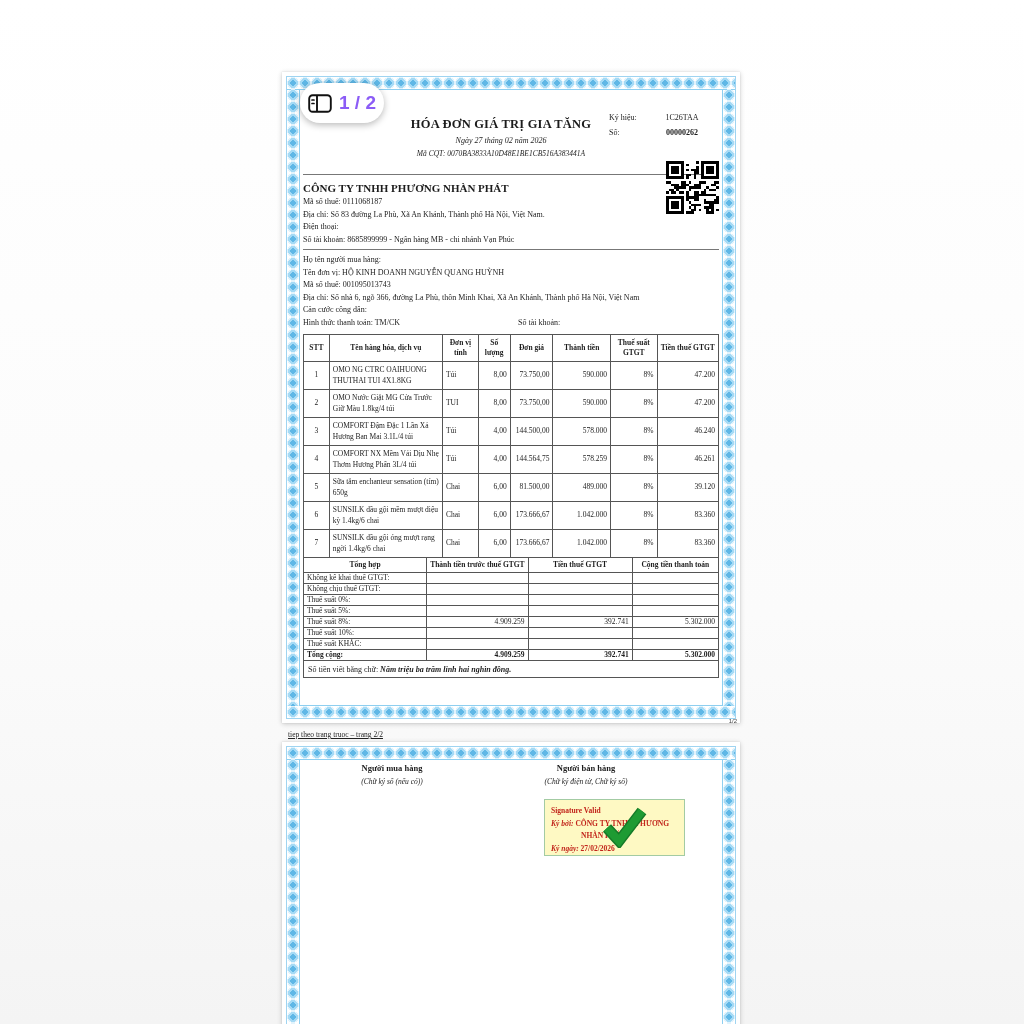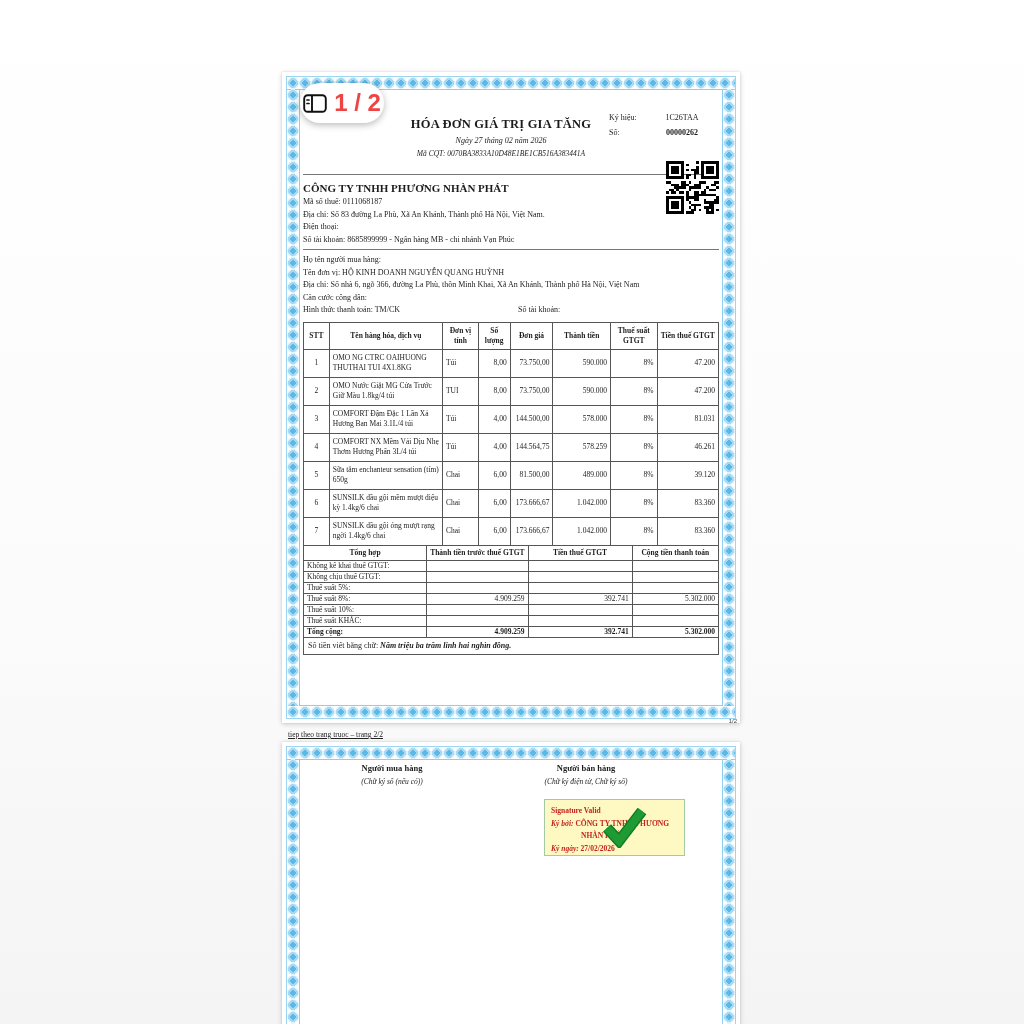--- a/index.html
+++ b/index.html
@@ -25,21 +25,21 @@
   .ll,.lr{top:12px;bottom:12px;width:12px;}
   .ll{left:0;border-right:1px solid #8ecff0;}
   .lr{right:0;border-left:1px solid #8ecff0;}
   .content{position:absolute;left:21px;right:21px;top:17px;bottom:17px;margin-top:24px;}
 
   
   .pill{
     position:absolute;left:18px;top:11px;z-index:5;width:84px;height:40px;
     background:#fff;border-radius:21px;box-shadow:0 2px 7px rgba(0,0,0,0.28);
     display:flex;align-items:center;justify-content:center;gap:7px;
-    font-family:"Liberation Sans","DejaVu Sans",sans-serif;font-weight:bold;font-size:24px;color:#ef4444;
+    font-family:"Liberation Sans","DejaVu Sans",sans-serif;font-weight:bold;font-size:19px;color:#8b5cf6;
   }
 
   
   .hdr{display:flex;align-items:flex-start;padding-bottom:4px;border-bottom:1px solid #777;min-height:57px;}
   .hdr-spacer{width:90px;flex:none;}
   .hdr-center{flex:1;text-align:center;padding-top:4px;}
   .inv-title{font-weight:bold;font-size:12.5px;letter-spacing:0.2px;}
   .inv-date{font-style:italic;font-size:8px;margin-top:4px;}
   .inv-cqt{font-style:italic;font-size:7.5px;margin-top:4px;}
   .hdr-right{width:110px;flex:none;font-size:8px;}
@@ -274,20 +274,21 @@
           <rect x="16" y="2" width="3" height="3" fill="#000"></rect>
           <rect x="0" y="14" width="7" height="7"></rect>
           <rect x="1" y="15" width="5" height="5" fill="#fff"></rect>
           <rect x="2" y="16" width="3" height="3" fill="#000"></rect>
         </g>
       </svg>
 
     <div class="sect buyer">
       <div>Họ tên người mua hàng:</div>
       <div>Tên đơn vị: HỘ KINH DOANH NGUYỄN QUANG HUỲNH</div>
+      <div>Mã số thuế: 001095013743</div>
       <div>Địa chỉ: Số nhà 6, ngõ 366, đường La Phù, thôn Minh Khai, Xã An Khánh, Thành phố Hà Nội, Việt Nam</div>
       <div>Căn cước công dân:</div>
       <div class="payrow">
         <span>Hình thức thanh toán: TM/CK</span>
         <span class="acc">Số tài khoản:</span>
       </div>
     </div>
 
     <table id="itemsTable">
         <colgroup>
@@ -334,21 +335,21 @@
             <td class="al-r">47.200</td>
           </tr>
           <tr>
             <td class="al-c">3</td>
             <td class="al-l">COMFORT Đậm Đặc 1 Lần Xả Hương Ban Mai 3.1L/4 túi</td>
             <td class="al-l">Túi</td>
             <td class="al-r">4,00</td>
             <td class="al-r">144.500,00</td>
             <td class="al-r">578.000</td>
             <td class="al-r">8%</td>
-            <td class="al-r">81.031</td>
+            <td class="al-r">46.240</td>
           </tr>
           <tr>
             <td class="al-c">4</td>
             <td class="al-l">COMFORT NX Mềm Vải Dịu Nhẹ Thơm Hương Phấn 3L/4 túi</td>
             <td class="al-l">Túi</td>
             <td class="al-r">4,00</td>
             <td class="al-r">144.564,75</td>
             <td class="al-r">578.259</td>
             <td class="al-r">8%</td>
             <td class="al-r">46.261</td>
@@ -408,20 +409,26 @@
             <td class="al-r"></td>
             <td class="al-r"></td>
           </tr>
           <tr>
             <td class="al-l">Không chịu thuế GTGT:</td>
             <td class="al-r"></td>
             <td class="al-r"></td>
             <td class="al-r"></td>
           </tr>
           <tr>
+            <td class="al-l">Thuế suất 0%:</td>
+            <td class="al-r"></td>
+            <td class="al-r"></td>
+            <td class="al-r"></td>
+          </tr>
+          <tr>
             <td class="al-l">Thuế suất 5%:</td>
             <td class="al-r"></td>
             <td class="al-r"></td>
             <td class="al-r"></td>
           </tr>
           <tr>
             <td class="al-l">Thuế suất 8%:</td>
             <td class="al-r">4.909.259</td>
             <td class="al-r">392.741</td>
             <td class="al-r">5.302.000</td>

